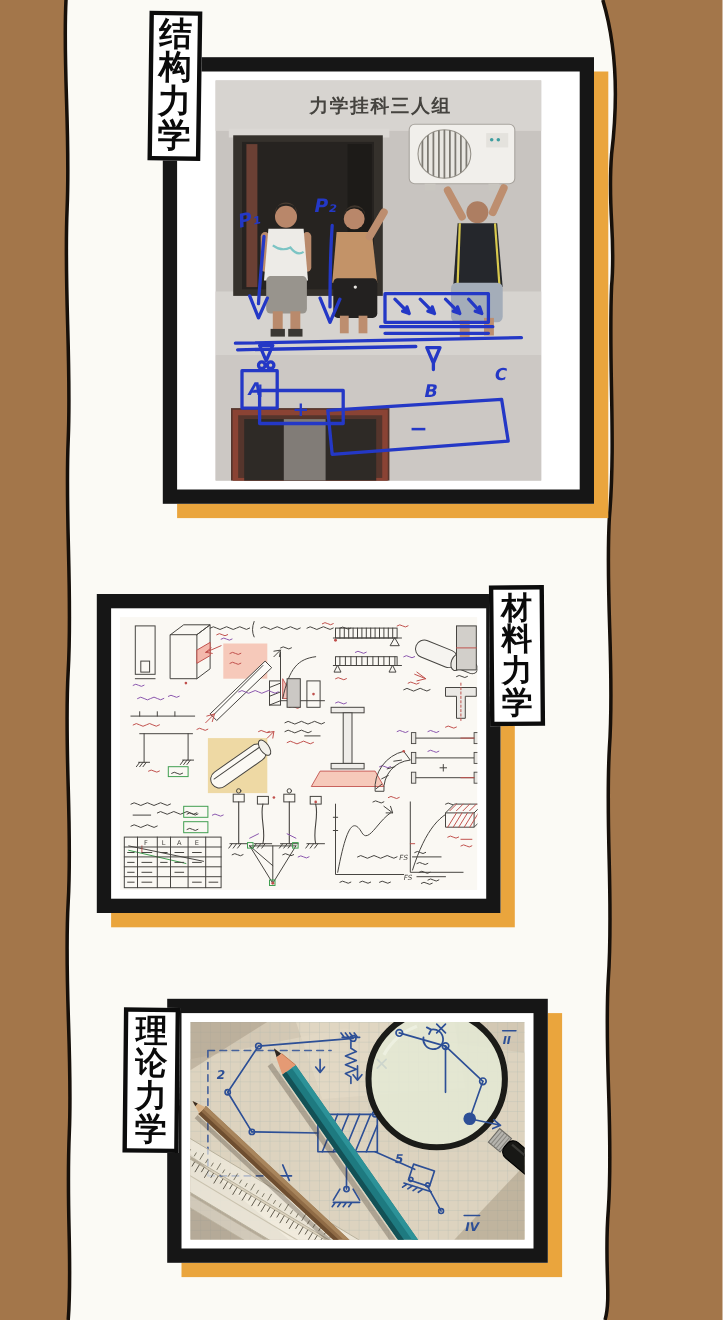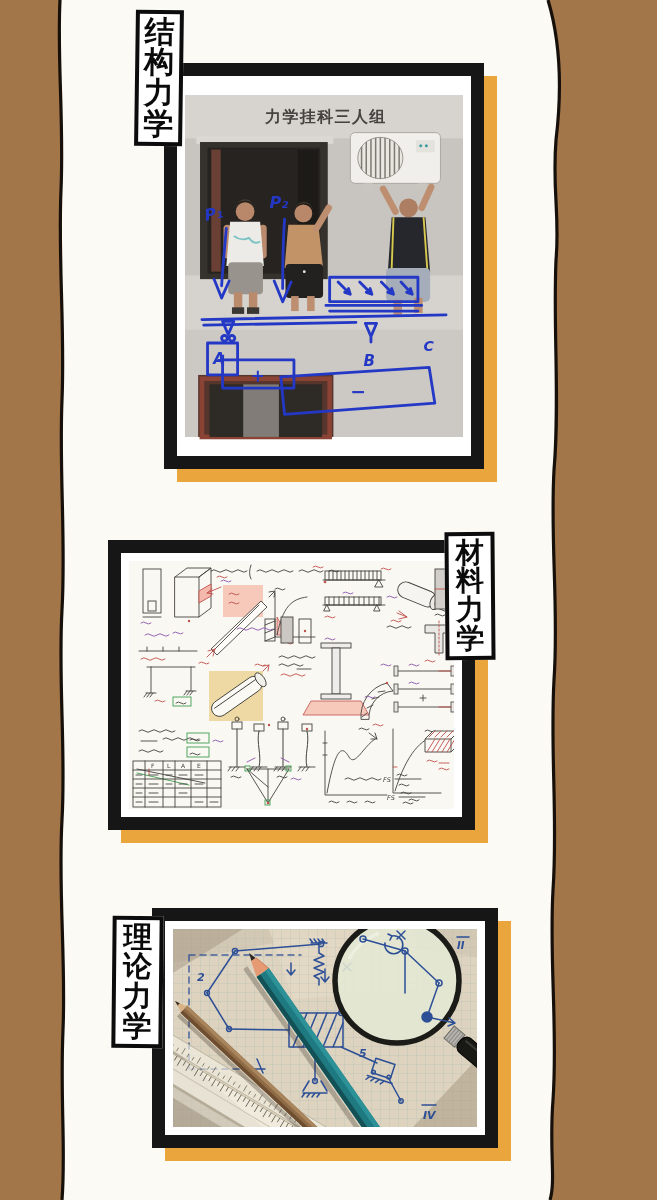--- a/index.html
+++ b/index.html
@@ -3,22 +3,22 @@
 <meta charset="utf-8">
 <style>
   html,body{margin:0;padding:0;}
   body{width:657px;height:1200px;position:relative;overflow:hidden;
        background:#fbfaf5;font-family:"DejaVu Sans","Liberation Sans",sans-serif;}
   *{box-sizing:border-box;}
   .bg{position:absolute;left:0;top:0;z-index:0;}
   .frame{position:absolute;z-index:2;background:#ffffff;border:13px solid #161616;
          box-shadow:13px 13px 0 0 #eaa53d;padding:8px;}
   .frame svg{display:block;width:100%;height:100%;}
-  #frame1{left:164px;top:52px;width:320px;height:406px;margin-top:11px;}
-  #frame2{left:88px; top:540px;width:367px;height:290px;margin-left:20px;}
+  #frame1{left:148px;top:52px;width:392px;height:406px;}
+  #frame2{left:88px; top:540px;width:367px;height:290px;}
   #frame3{left:152px;top:908px;width:346px;height:240px;}
   .vlabel{position:absolute;z-index:5;background:#ffffff;border:4px solid #0c0c0c;
           display:flex;flex-direction:column;align-items:center;justify-content:center;
           color:#0a0a0a;font-weight:900;}
   .vlabel span{display:block;line-height:1.02;}
   #label1{left:135px;top:10px;width:48px;height:136px;transform:rotate(.8deg);}
   #label1 span{font-size:30px;}
   #label2{left:445px;top:532px;width:50px;height:128px;transform:rotate(-.5deg);}
   #label2 span{font-size:28px;}
   #label3{left:112px;top:916px;width:51px;height:132px;transform:rotate(.6deg);}

